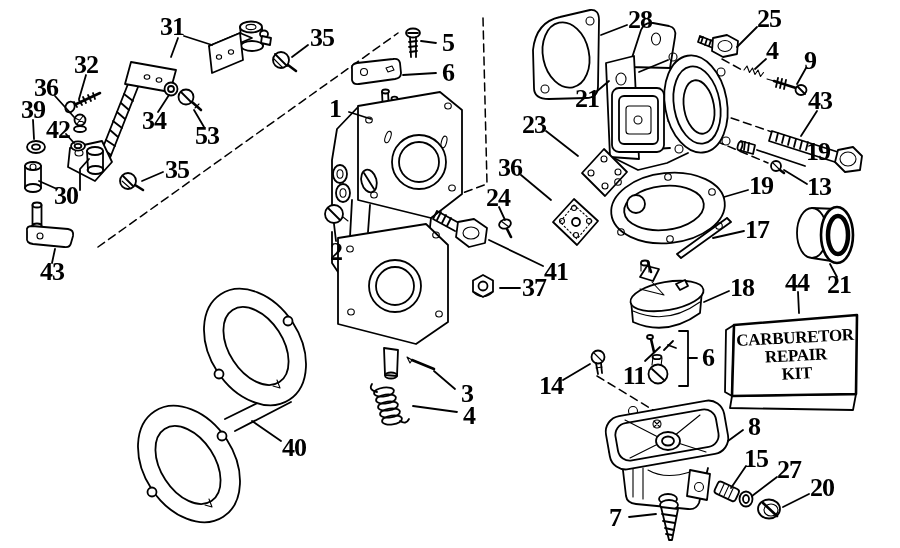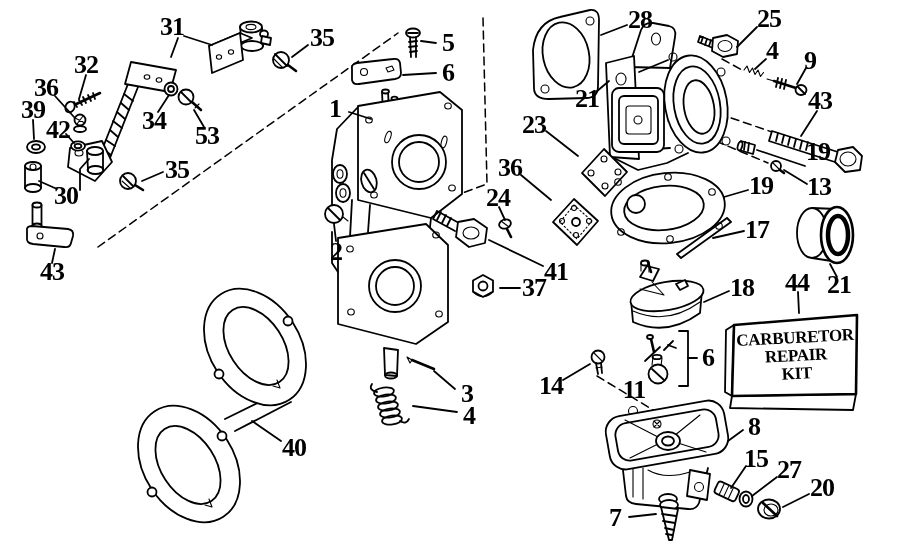--- a/index.html
+++ b/index.html
@@ -513,21 +513,21 @@
 <div class="lbl" style="left:336px;top:252px">2</div>
 <div class="lbl" style="left:556px;top:272px">41</div>
 <div class="lbl" style="left:534px;top:288px">37</div>
 <div class="lbl" style="left:742px;top:288px">18</div>
 <div class="lbl" style="left:797px;top:283px">44</div>
 <div class="lbl" style="left:839px;top:285px">21</div>
 <div class="lbl" style="left:52px;top:272px">43</div>
 <div class="lbl" style="left:467px;top:394px">3</div>
 <div class="lbl" style="left:469px;top:416px">4</div>
 <div class="lbl" style="left:551px;top:386px">14</div>
-<div class="lbl" style="left:634px;top:390px">11</div>
+<div class="lbl" style="left:634px;top:376px">11</div>
 <div class="lbl" style="left:708px;top:358px">6</div>
 <div class="lbl" style="left:754px;top:427px">8</div>
 <div class="lbl" style="left:756px;top:459px">15</div>
 <div class="lbl" style="left:789px;top:470px">27</div>
 <div class="lbl" style="left:822px;top:488px">20</div>
 <div class="lbl" style="left:615px;top:518px">7</div>
 <div class="lbl" style="left:294px;top:448px">40</div>
 
 <div class="kitbox">
   <div>CARBURETOR</div>

